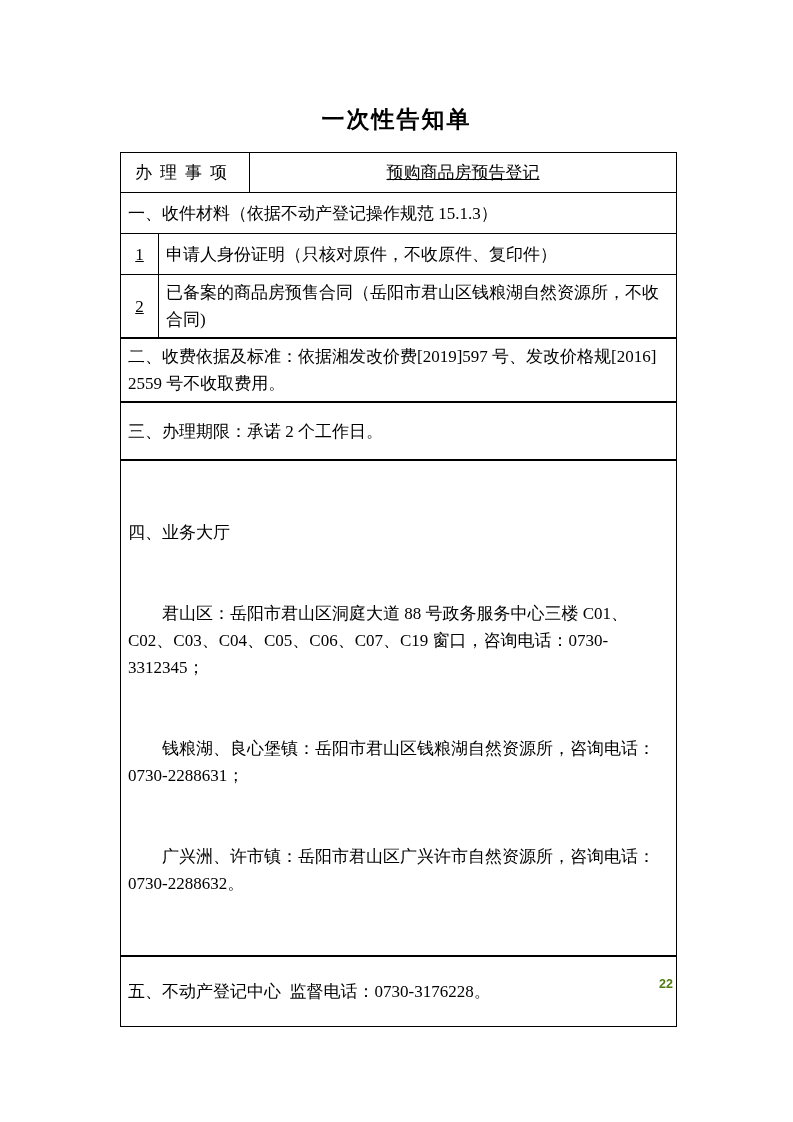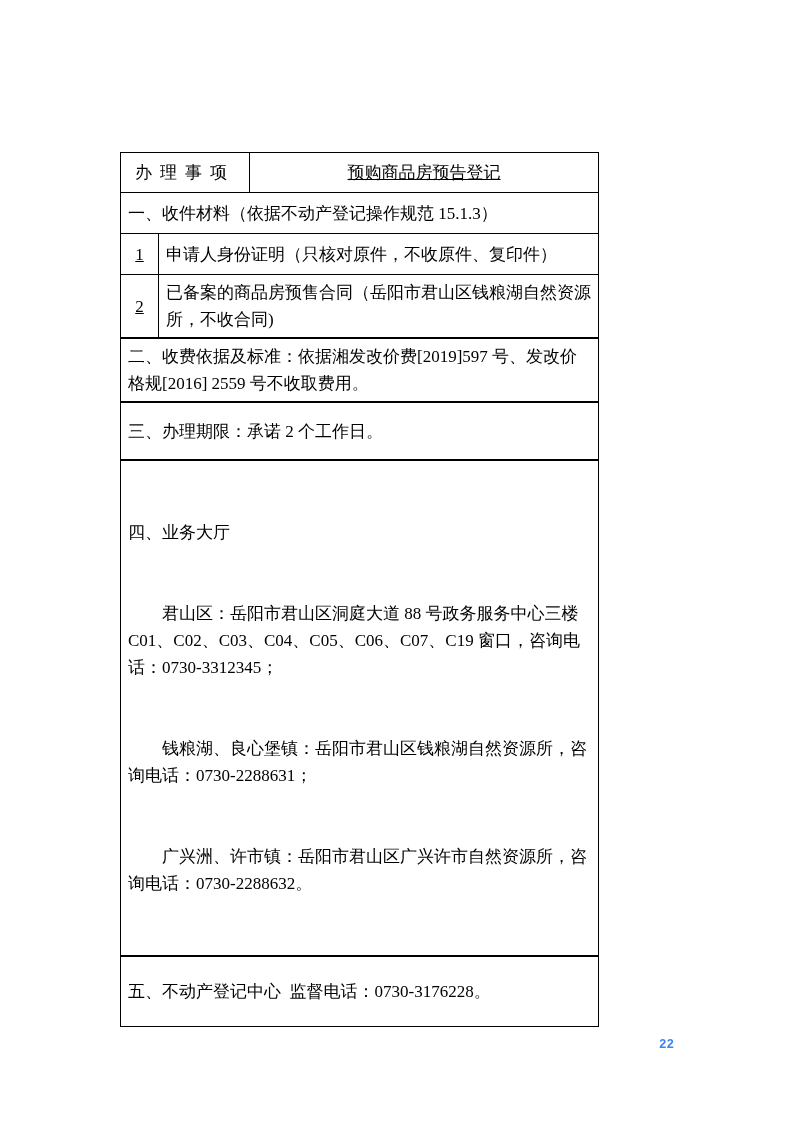--- a/index.html
+++ b/index.html
@@ -22,21 +22,21 @@
     text-align: center;
     font-size: 23px;
     font-weight: bold;
     letter-spacing: 2px;
     white-space: pre-wrap;
   }
   table.doc-table {
     position: absolute;
     left: 120px;
     top: 152px;
-    width: 479px;
+    width: 557px;
     border-collapse: collapse;
     table-layout: fixed;
     font-size: 17px;
   }
   col.c1 { width: 38px; }
   col.c2 { width: 91px; }
   col.c3 { width: auto; }
   td {
     border: 1px solid #000000;
     padding: 4px 7px;
@@ -57,32 +57,33 @@
   tr.r6 { height: 63px; }
   tr.r7 { height: 58px; }
   tr.r8 { height: 194px; }
   tr.r9 { height: 70px; }
   tr.sec td { border-top-width: 2px; }
   td.top-cell { vertical-align: top; }
   .para-indent { text-indent: 2em; font-family: Liberation Serif, serif; }
   .page-number {
     position: absolute;
     left: 659px;
-    top: 1038px;
-    font-family: Liberation Mono, monospace;
+    top: 977px;
+    font-family: Liberation Sans, sans-serif;
     font-size: 12.5px;
     font-weight: 600;
-    color: #3b82f6;
+    color: #4d7c0f;
   }
 </style>
 </head>
 <body>
 
 <div class="page">
 
+  <div class="doc-title">一次性告知单</div>
 
   <table class="doc-table">
     <colgroup>
       <col class="c1">
       <col class="c2">
       <col class="c3">
     </colgroup>
 
     <tbody>
         <tr class="r1">

